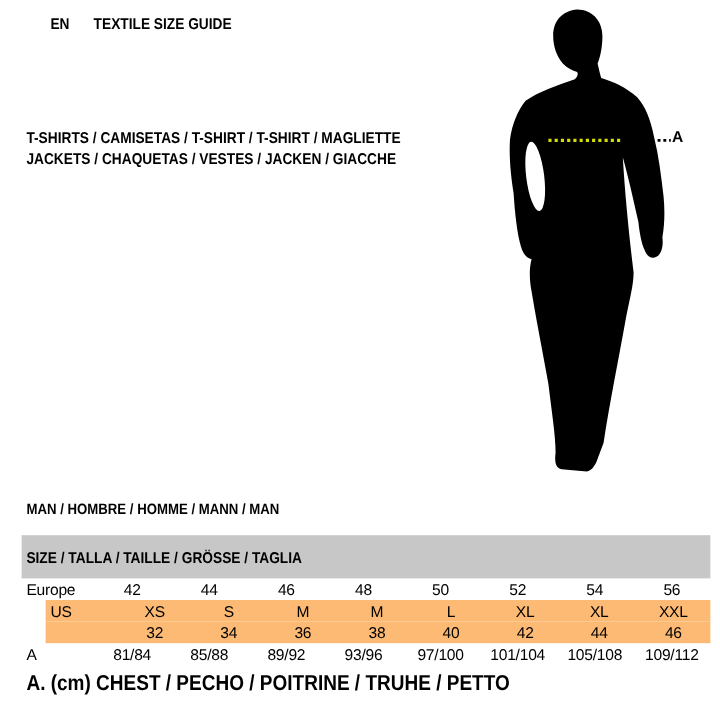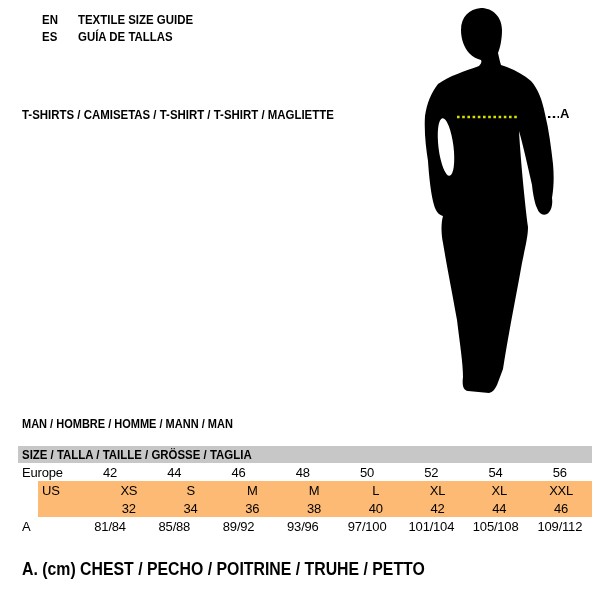--- a/index.html
+++ b/index.html
@@ -20,45 +20,42 @@
 
   
   .figure-wrap{position:absolute;left:405px;top:5px;width:195px;height:400px;}
   .measure-label{position:absolute;left:155px;top:101px;font-size:13px;font-weight:bold;}
 
   
   .section-title{position:absolute;left:22px;top:417px;font-size:12.5px;font-weight:bold;}
 
   
   .size-table{position:absolute;left:18px;top:446px;width:574px;font-size:13px;}
-  .thead{height:17px;background:#c7c7c7;display:flex;align-items:center;padding-left:4px;box-sizing:border-box;font-weight:bold;}
+  .thead{height:36px;background:#c7c7c7;display:flex;align-items:center;padding-left:4px;box-sizing:border-box;font-weight:bold;}
   .trow{display:grid;grid-template-columns:60px repeat(8,1fr);height:18px;align-items:center;letter-spacing:-0.2px;}
   .trow.shaded{background:#fdba74;margin-left:20px;}
   .cell{text-align:center;}
   .cell.label{text-align:left;padding-left:4px;}
 
   
   .measure-note{position:absolute;left:22px;top:559px;font-size:18px;font-weight:bold;}
 </style>
 </head>
 <body>
 
 <div class="lang-list">
   <div class="lang-row">
     <span class="lang-code cond">EN</span>
     <span class="cond">TEXTILE SIZE GUIDE</span>
   </div>
-  <div class="lang-row">
-    <span class="lang-code cond">ES</span>
-    <span class="cond">GUÍA DE TALLAS</span>
-  </div>
 </div>
 
 <div class="product-types">
   <div><span class="cond">T-SHIRTS / CAMISETAS / T-SHIRT / T-SHIRT / MAGLIETTE</span></div>
+  <div><span class="cond">JACKETS / CHAQUETAS / VESTES / JACKEN / GIACCHE</span></div>
 </div>
 
 <div class="figure-wrap">
   <svg width="165" height="400" viewBox="0 0 165 400" aria-hidden="true">
     <path fill="#000000" d="
       M 76 3
       C 64 4 56 12 56 25
       C 56 34 59 42 64 48
       C 68 52 72 54 76 55
       C 77 57 76 59 74 61

